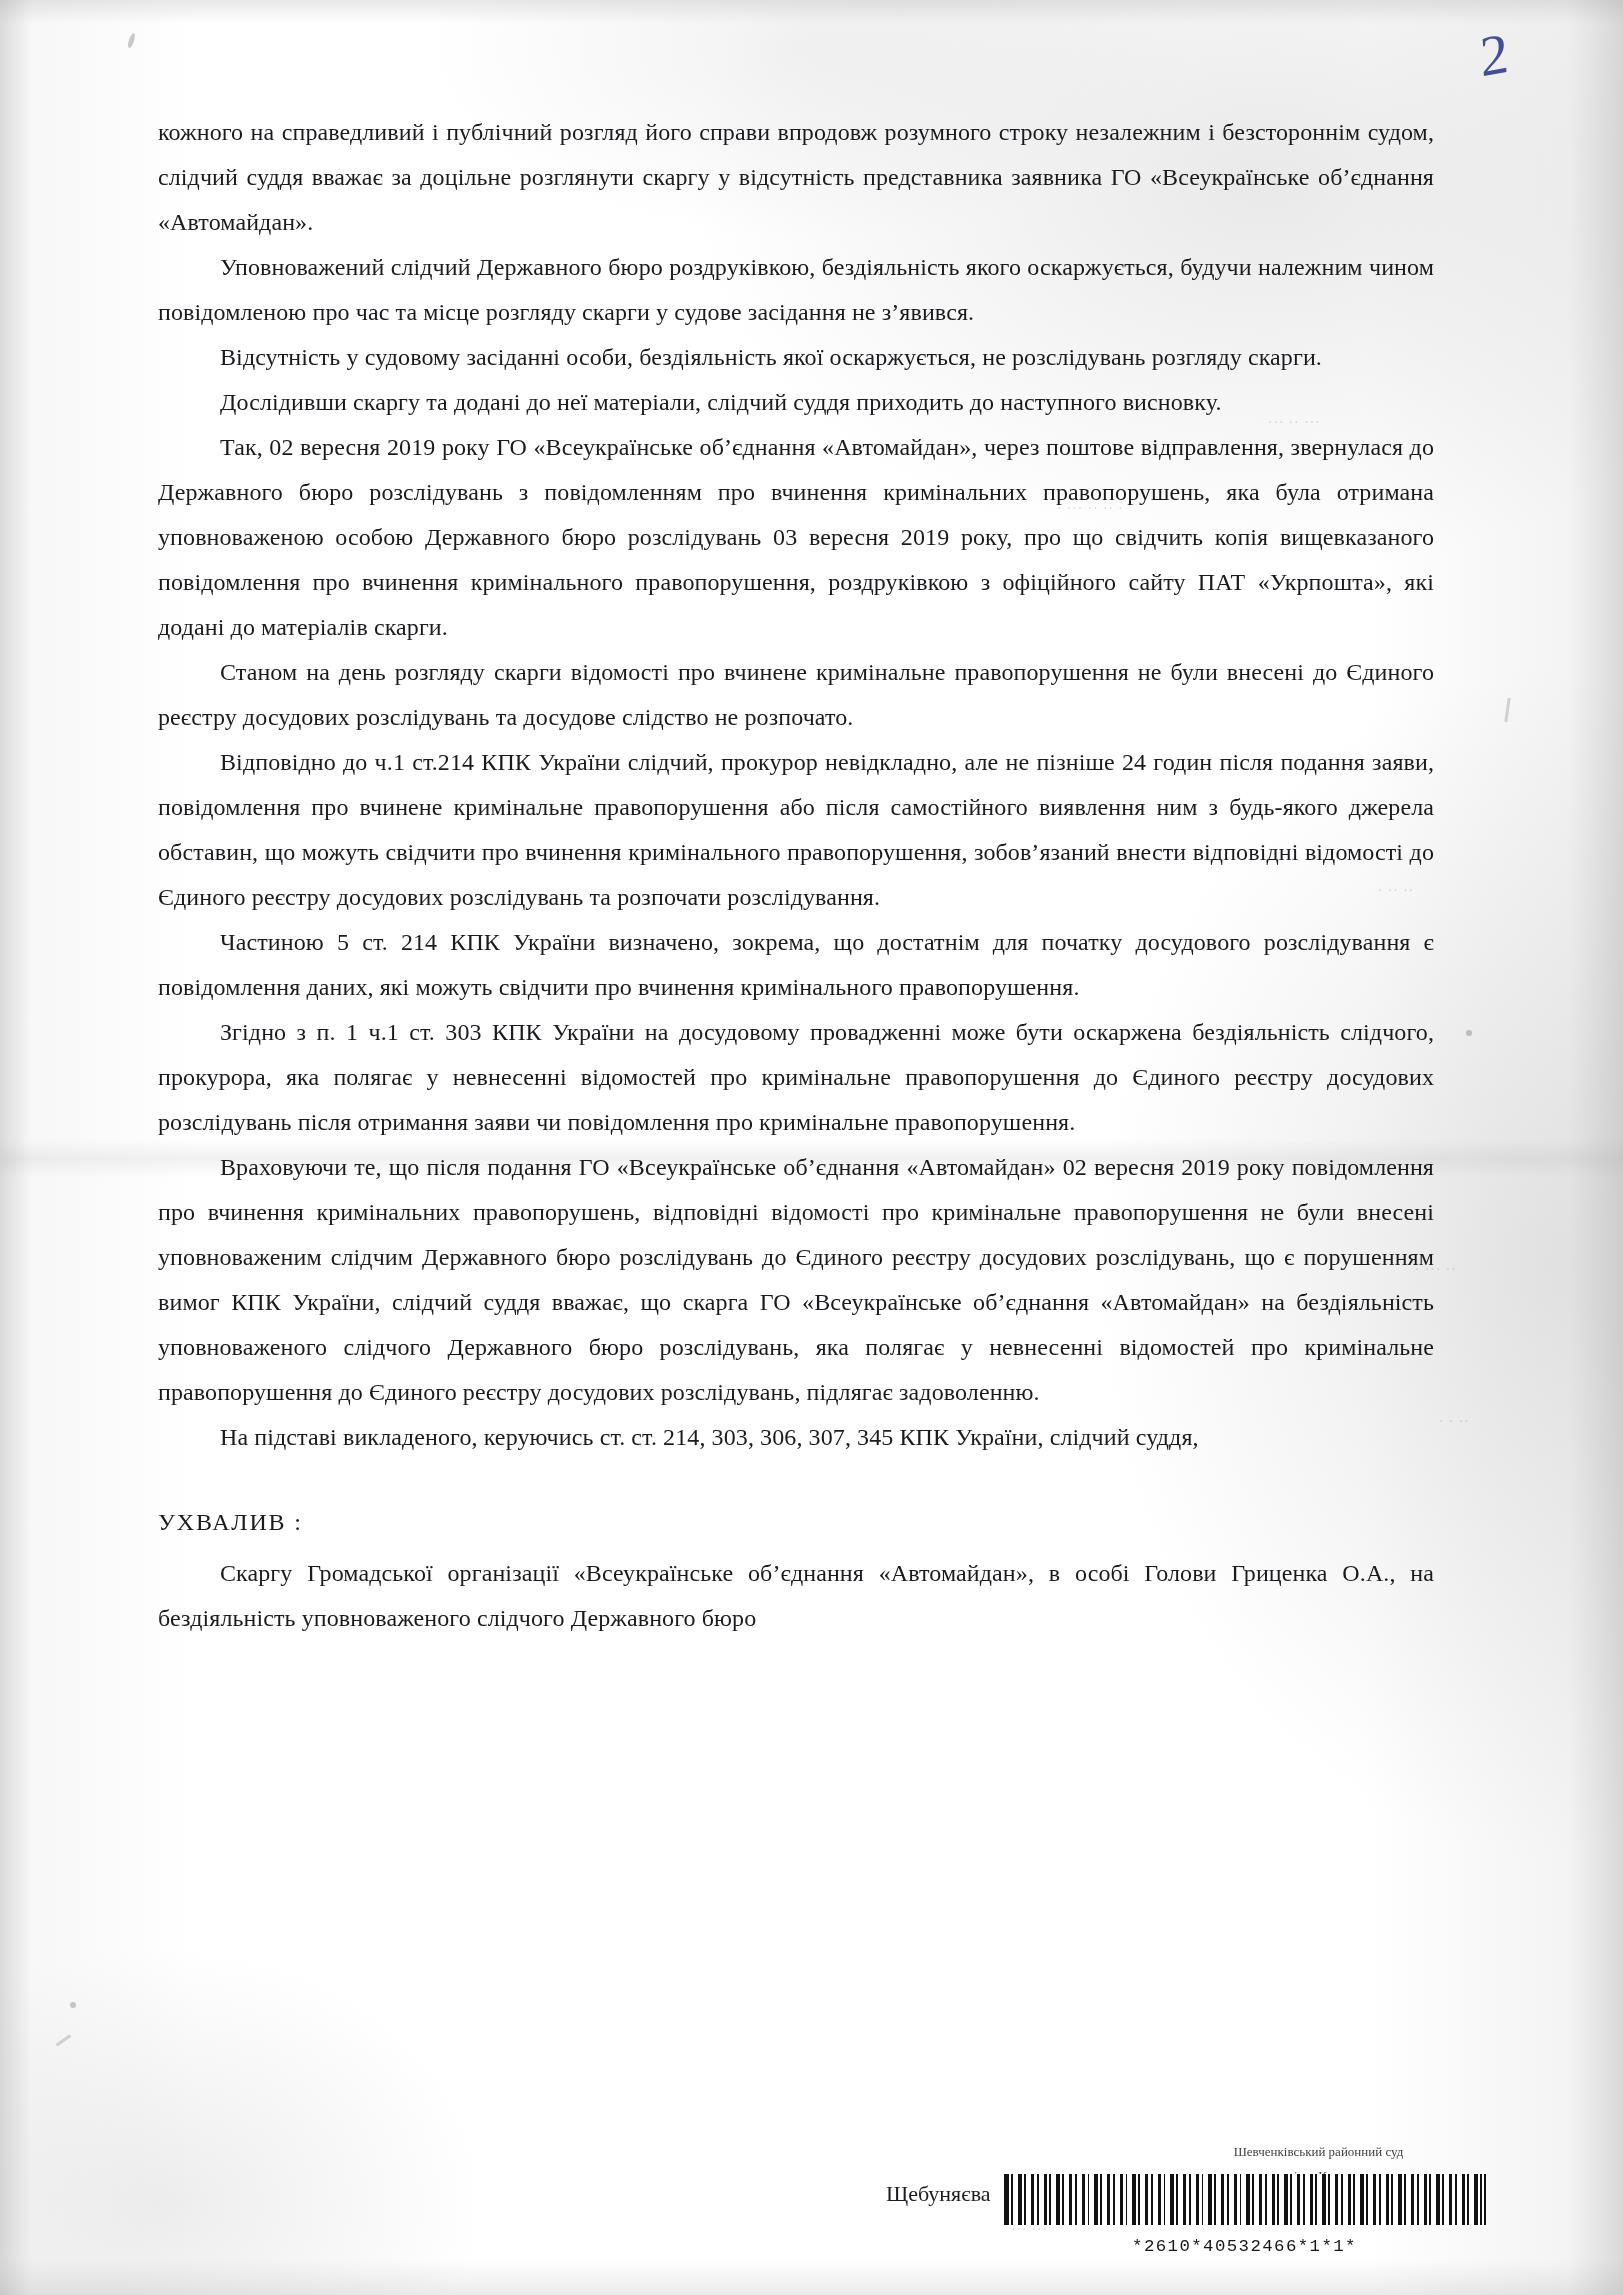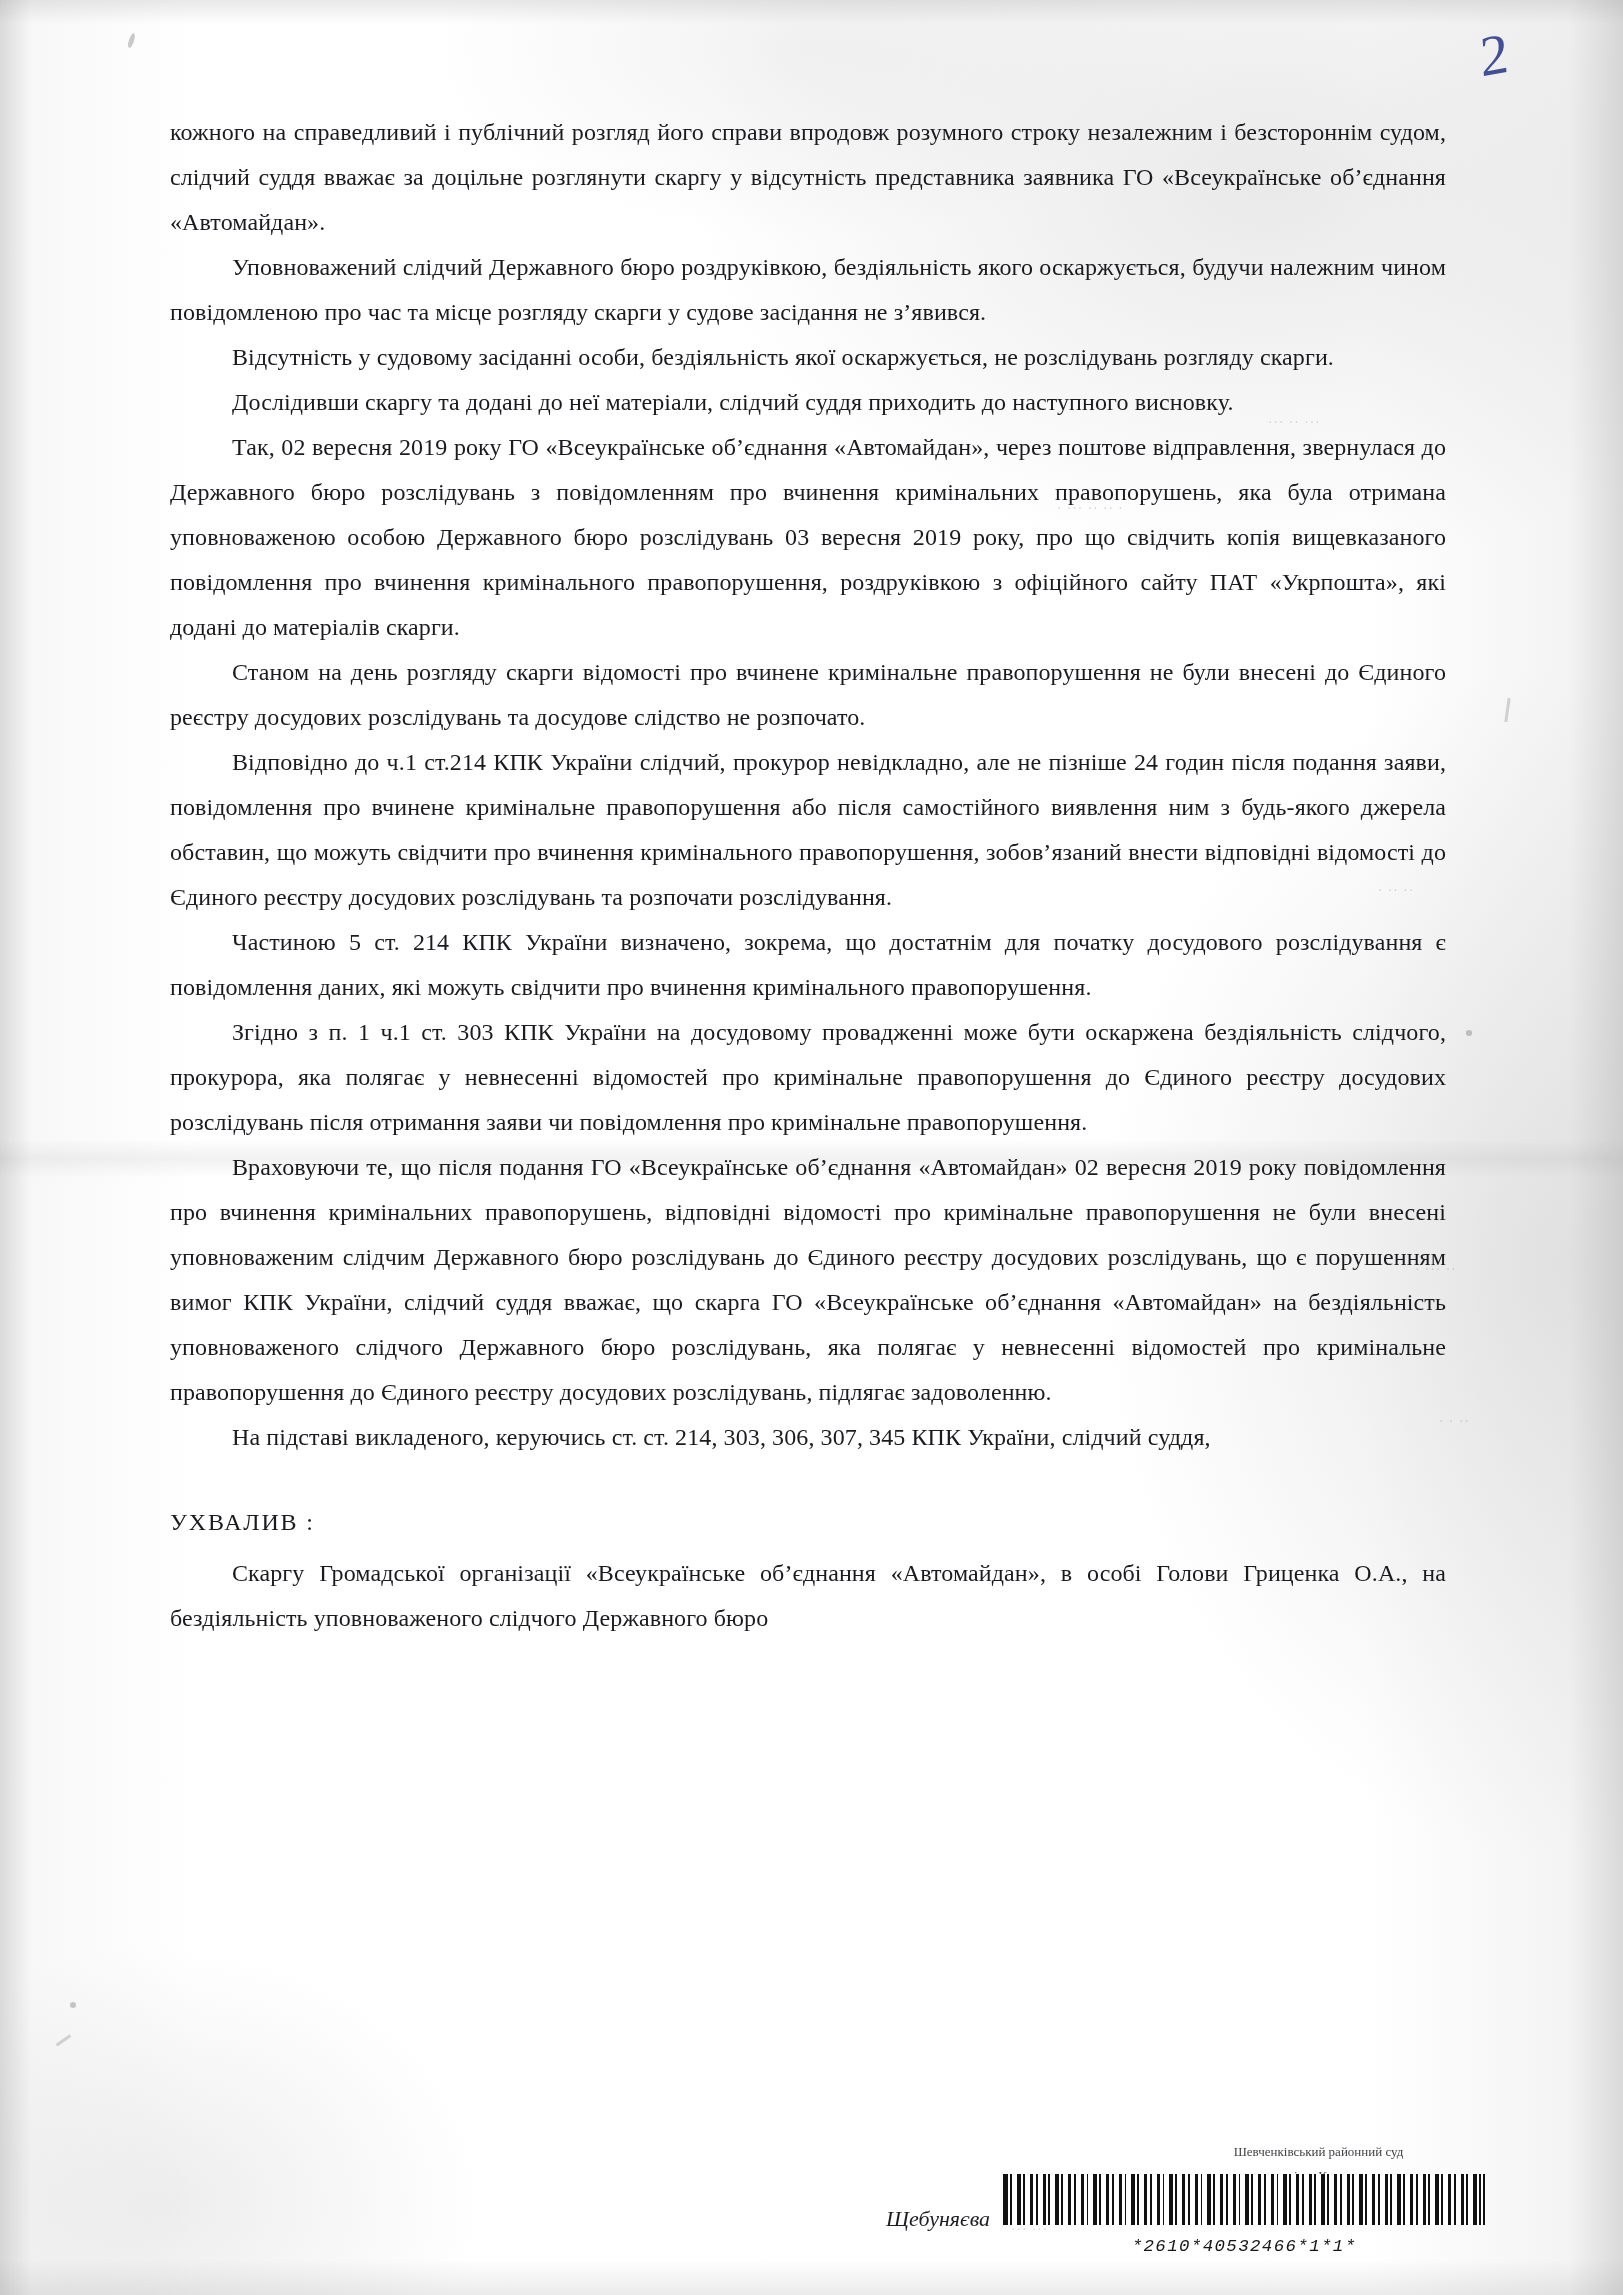--- a/index.html
+++ b/index.html
@@ -80,21 +80,21 @@
     font-family: "Liberation Serif", serif;
     font-size: 57px;
     color: #2b3a8c;
     transform: rotate(-10deg) skewX(-6deg);
     opacity: 0.88;
   }
 
   
   .doc-body {
     position: absolute;
-    left: 170px;
+    left: 158px;
     top: 110px;
     width: 1276px;
     font-size: 24px;
     line-height: 45px;
     color: #1b1b1f;
     text-align: justify;
     text-justify: inter-word;
     letter-spacing: 0.1px;
   }
   .doc-body p {
@@ -124,23 +124,22 @@
     color: #2b2b30;
     opacity: 0.9;
   }
 
   
   .barcode-row {
     position: absolute;
     left: 886px;
     bottom: 40px;
     display: flex;
-    align-items: center;
+    align-items: flex-start;
     gap: 13px;
-    font-style: italic;
   }
   .signature-name {
     font-size: 22px;
     color: #1d1d22;
     margin-top: 7.3px;
     font-family: "Liberation Serif", serif;
   }
   .barcode-block {
     display: flex;
     flex-direction: column;

